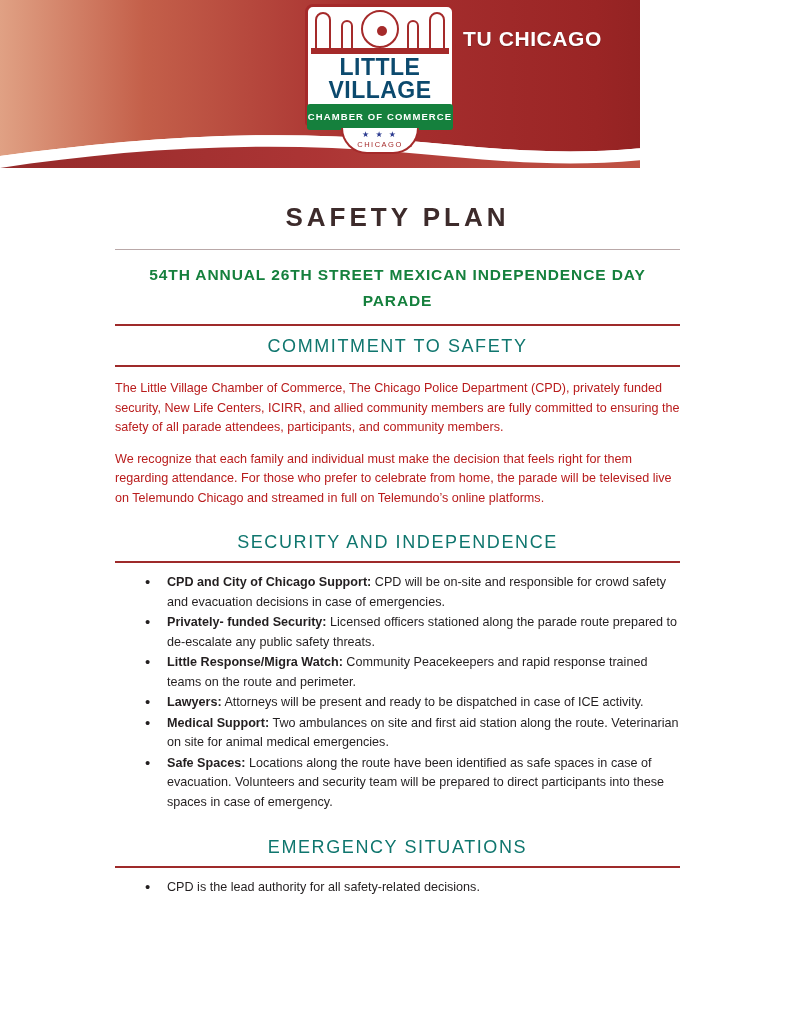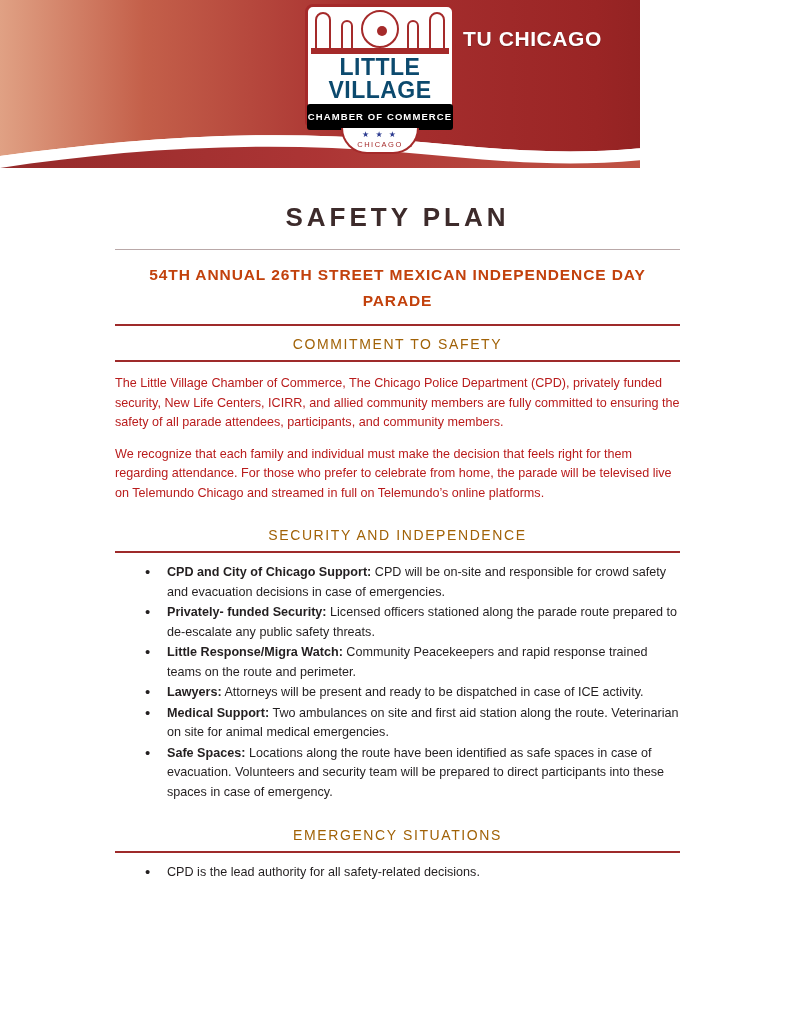--- a/index.html
+++ b/index.html
@@ -117,21 +117,21 @@
     font-size: 23px;
     line-height: 23px;
     letter-spacing: 0.5px;
   }
   .logo-ribbon {
     position: absolute;
     left: 2px;
     top: 100px;
     width: 146px;
     height: 26px;
-    background: #000000;
+    background: #15803d;
     border-radius: 3px;
     color: #ffffff;
     font-size: 9.5px;
     font-weight: bold;
     letter-spacing: 1.1px;
     text-align: center;
     line-height: 26px;
   }
   .logo-base {
     position: absolute;
@@ -183,32 +183,32 @@
     border: none;
     border-top: 1px solid #b9a8a8;
     margin: 0;
   }
   .rule.thick {
     border-top: 2px solid #9e2a2a;
   }
 
   .event-title {
     text-align: center;
-    color: #c2410c;
+    color: #15803d;
     font-size: 15.5px;
     font-weight: bold;
     letter-spacing: 0.9px;
     line-height: 26px;
     margin: 12px 0 10px 0;
   }
 
   .section-head {
     text-align: center;
-    color: #a16207;
-    font-size: 14px;
+    color: #0f766e;
+    font-size: 18px;
     font-weight: normal;
     letter-spacing: 1.6px;
     margin: 10px 0 8px 0;
   }
 
   p.body-text {
     font-size: 12.6px;
     line-height: 19.5px;
     color: #b91c1c;
     margin: 12px 0 0 0;

